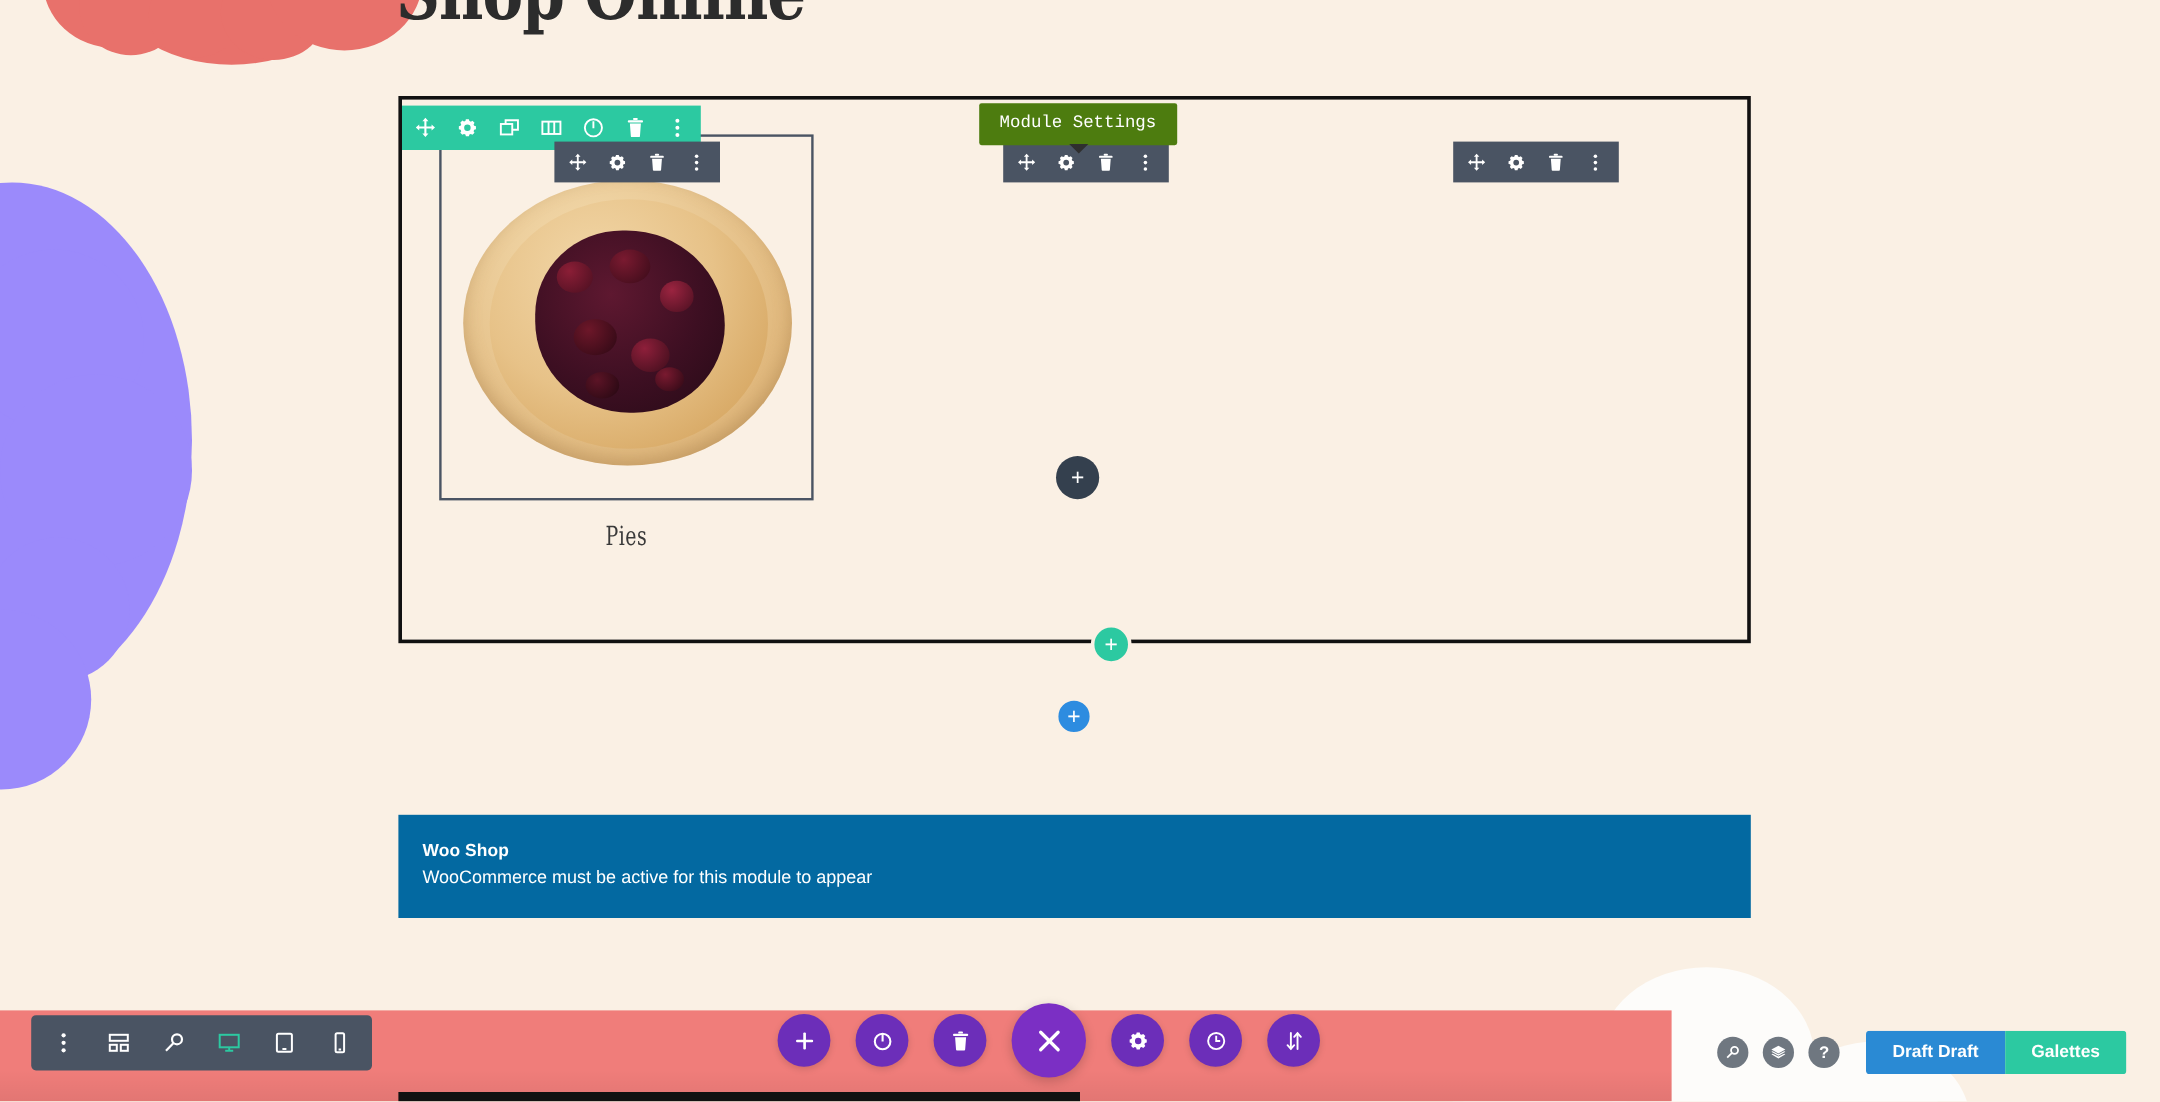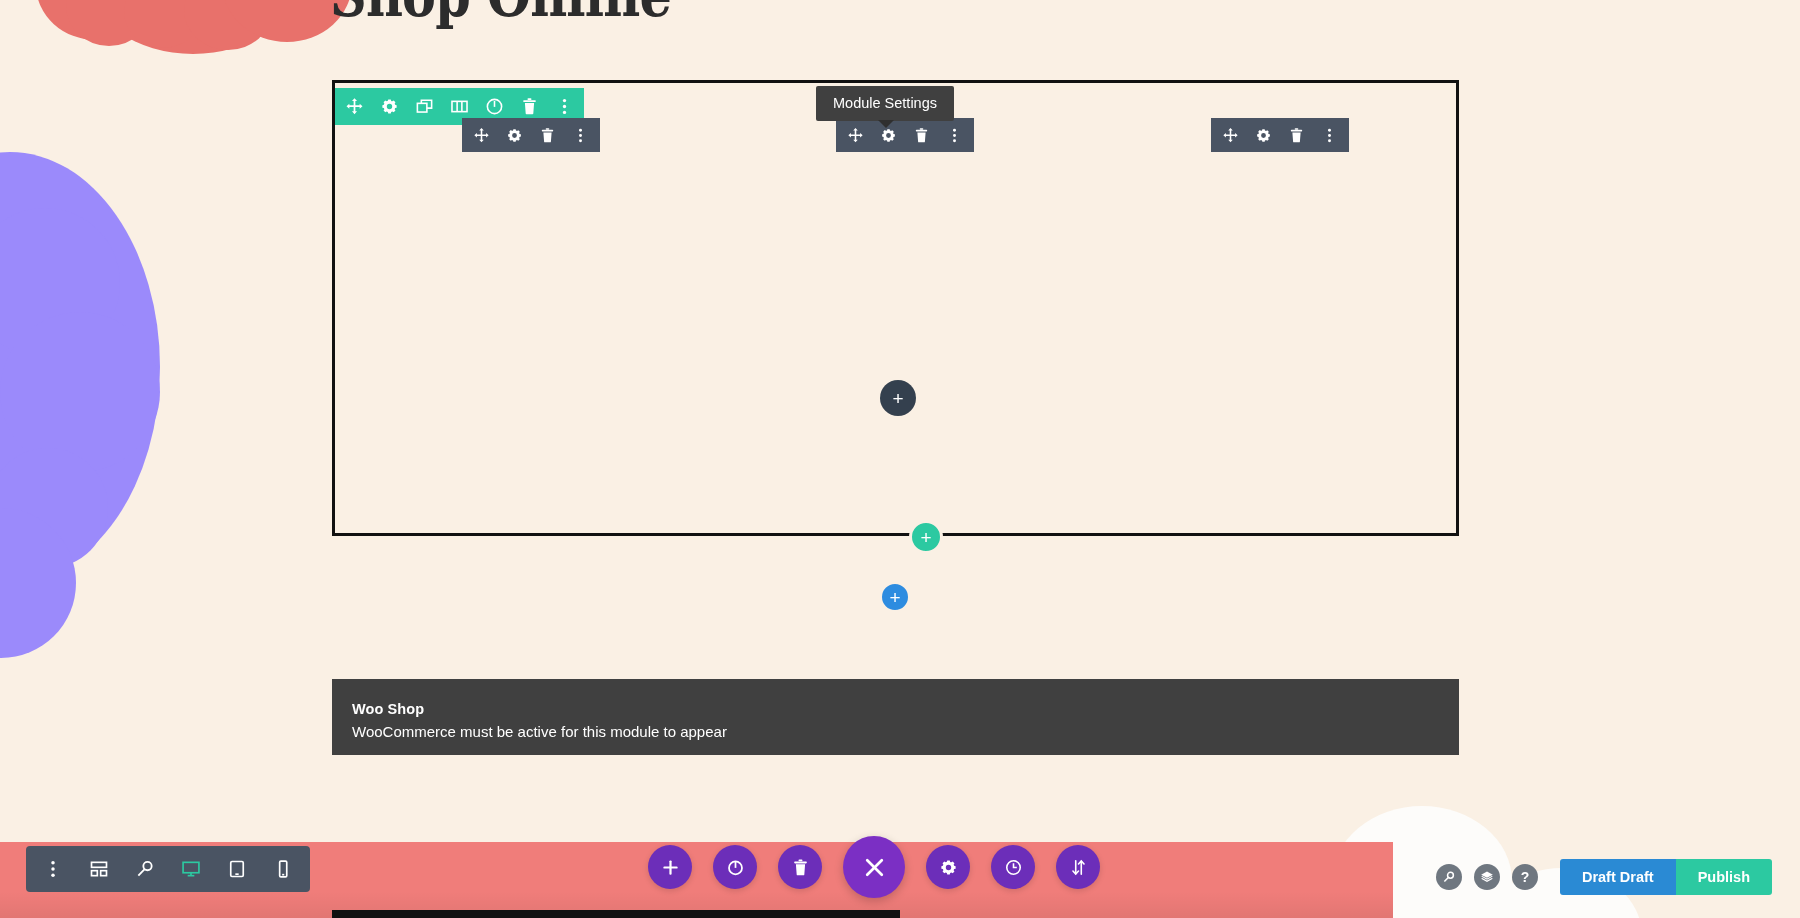--- a/index.html
+++ b/index.html
@@ -83,28 +83,29 @@
     z-index: 45;
   }
   .module-toolbar .tb-ico { width: 17px; height: 17px; cursor: pointer; }
   #mod-toolbar-1 { left: 462px; top: 118px; }
   #mod-toolbar-2 { left: 836px; top: 118px; }
   #mod-toolbar-3 { left: 1211px; top: 118px; }
 
   
   #module-tooltip {
     position: absolute; left: 816px; top: 86px;
-    background: #404040;
+    background: #4d7c0f;
     color: #ffffff;
     font-size: 14.5px;
     font-weight: 400;
     padding: 9px 17px 10px;
     border-radius: 2px;
     white-space: nowrap;
     z-index: 60;
+    font-family: Liberation Mono, monospace;
   }
   #module-tooltip:after {
     content: ""; position: absolute;
     left: 50%; margin-left: -7px; bottom: -7px;
     border-left: 8px solid transparent;
     border-right: 8px solid transparent;
     border-top: 8px solid #2f2f2f;
   }
 
   
@@ -234,22 +235,22 @@
   #add-section-btn {
     left: 879px; top: 581px; width: 32px; height: 32px;
     background: #2d8ce0;
     border: 3px solid #faf0e4;
   }
   .plus-glyph { font-size: 19px; line-height: 1; font-weight: 400; }
 
   
   #woo-placeholder {
     position: absolute; left: 332px; top: 679px;
-    width: 1127px; height: 76px;
-    background: #404040;
+    width: 1127px; height: 86px;
+    background: #0369a1;
     color: #fff;
     padding: 22px 20px 0 20px;
   }
   #woo-title { font-size: 14.5px; font-weight: 700; letter-spacing: .1px; }
   #woo-desc  { font-size: 15px; font-weight: 400; margin-top: 6px; }
 
   
   #bottom-bar {
     position: absolute; left: 0; bottom: 0;
     width: 1393px; height: 76px;
@@ -352,20 +353,37 @@
     <div class="cl" style="width:180px;height:150px;left:140px;top:-22px;"></div>
     <div class="cl" style="width:150px;height:130px;left:16px;top:42px;"></div>
     <div class="cl" style="width:160px;height:136px;left:290px;top:40px;"></div>
     <div class="cl" style="width:430px;height:110px;left:10px;top:66px;border-radius:70px 70px 0 0;"></div>
   </div>
 
   <div id="page-title">Shop Online</div>
 
   <div id="section-block"></div>
 
+  <div class="product-col" id="col-1">
+    <div class="img-frame">
+      <div class="pastry-wrap">
+        <div class="crust-edge" style="left:18px;top:36px;width:274px;height:238px;"></div>
+        <div class="crust" style="left:40px;top:52px;width:232px;height:208px;"></div>
+        <div class="filling-berry" style="left:78px;top:78px;width:158px;height:152px;"></div>
+        <div class="berry-dot" style="left:96px;top:104px;width:30px;height:26px;background:radial-gradient(circle at 35% 30%,#8b1e36,#4a0f20);"></div>
+        <div class="berry-dot" style="left:140px;top:94px;width:34px;height:28px;background:radial-gradient(circle at 35% 30%,#7a1a30,#390b19);"></div>
+        <div class="berry-dot" style="left:182px;top:120px;width:28px;height:26px;background:radial-gradient(circle at 35% 30%,#9b2440,#4a0f20);"></div>
+        <div class="berry-dot" style="left:110px;top:152px;width:36px;height:30px;background:radial-gradient(circle at 35% 30%,#6d1729,#2c0814);"></div>
+        <div class="berry-dot" style="left:158px;top:168px;width:32px;height:28px;background:radial-gradient(circle at 35% 30%,#8e1f3a,#3d0d1b);"></div>
+        <div class="berry-dot" style="left:120px;top:196px;width:28px;height:22px;background:radial-gradient(circle at 35% 30%,#5c1426,#230711);"></div>
+        <div class="berry-dot" style="left:178px;top:192px;width:24px;height:20px;background:radial-gradient(circle at 35% 30%,#7a1a30,#2c0814);"></div>
+      </div>
+    </div>
+    <div class="product-label">Pies</div>
+  </div>
 
 
 
   <div id="row-toolbar">
     <svg class="tb-ico" viewBox="0 0 24 24" fill="#fff">
       <path d="M12 1.5l3.2 3.6h-2.1v5.4h5.4V8.4l3.6 3.2-3.6 3.2v-2.1h-5.4v5.4h2.1L12 21.7l-3.2-3.6h2.1v-5.4H5.5v2.1L1.9 11.6 5.5 8.4v2.1h5.4V5.1H8.8z"></path>
     </svg>
     <svg class="tb-ico" viewBox="0 0 24 24" fill="#fff">
       <path d="M12 8.6a3.4 3.4 0 100 6.8 3.4 3.4 0 000-6.8zm9 4.9l-1.9.5a7.3 7.3 0 01-.6 1.5l1 1.7-2.2 2.2-1.7-1a7.3 7.3 0 01-1.5.6l-.5 1.9h-3.2l-.5-1.9a7.3 7.3 0 01-1.5-.6l-1.7 1-2.2-2.2 1-1.7a7.3 7.3 0 01-.6-1.5L3 13.5v-3.2l1.9-.5c.15-.52.35-1.02.6-1.5l-1-1.7 2.2-2.2 1.7 1c.48-.25.98-.45 1.5-.6L10.4 3h3.2l.5 1.9c.52.15 1.02.35 1.5.6l1.7-1 2.2 2.2-1 1.7c.25.48.45.98.6 1.5l1.9.5z"></path>
     </svg>
@@ -562,17 +580,17 @@
         <polygon points="12,2.6 22,8 12,13.4 2,8"></polygon>
         <polygon points="12,14.6 20.2,10.2 22,11.2 12,16.8 2,11.2 3.8,10.2"></polygon>
         <polygon points="12,18 20.2,13.8 22,14.8 12,20.6 2,14.8 3.8,13.8"></polygon>
       </svg>
     </div>
     <div class="gray-circ">
       <span>?</span>
     </div>
     <div id="action-buttons">
       <div id="btn-save-draft">Draft Draft</div>
-      <div id="btn-publish">Publish</div>
+      <div id="btn-publish">Galettes</div>
     </div>
   </div>
 
 </div>
 
 </body></html>

